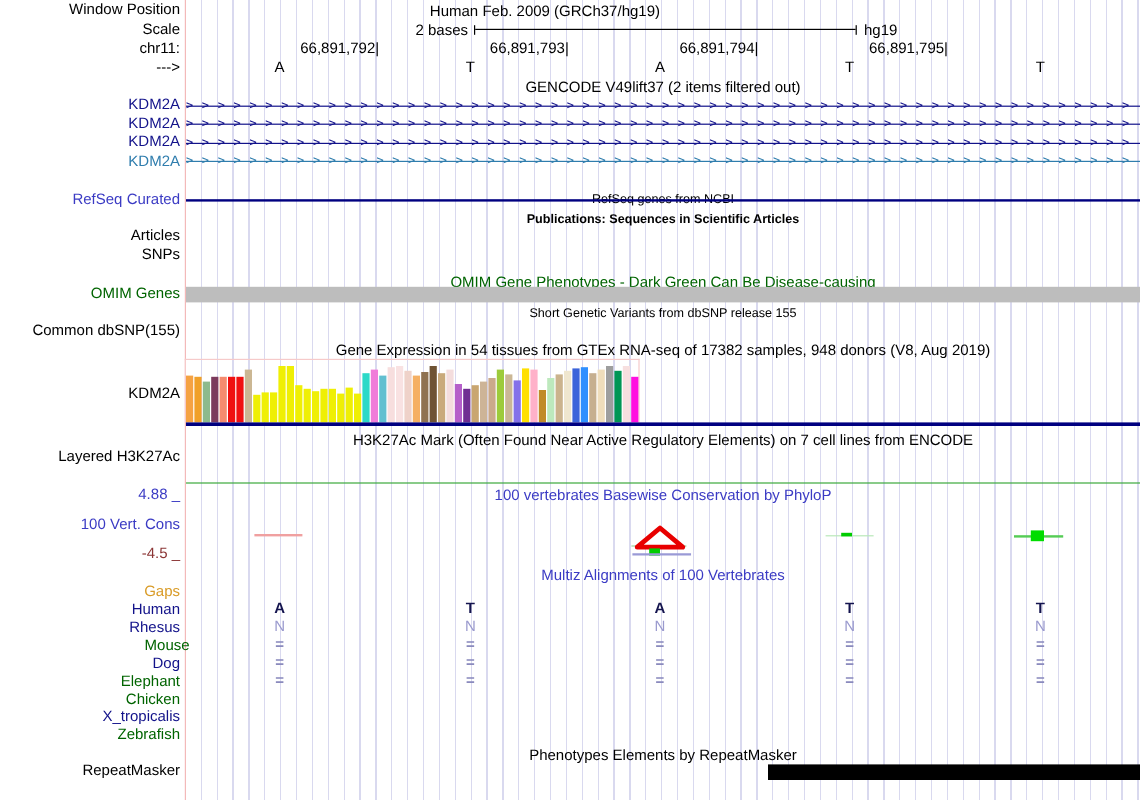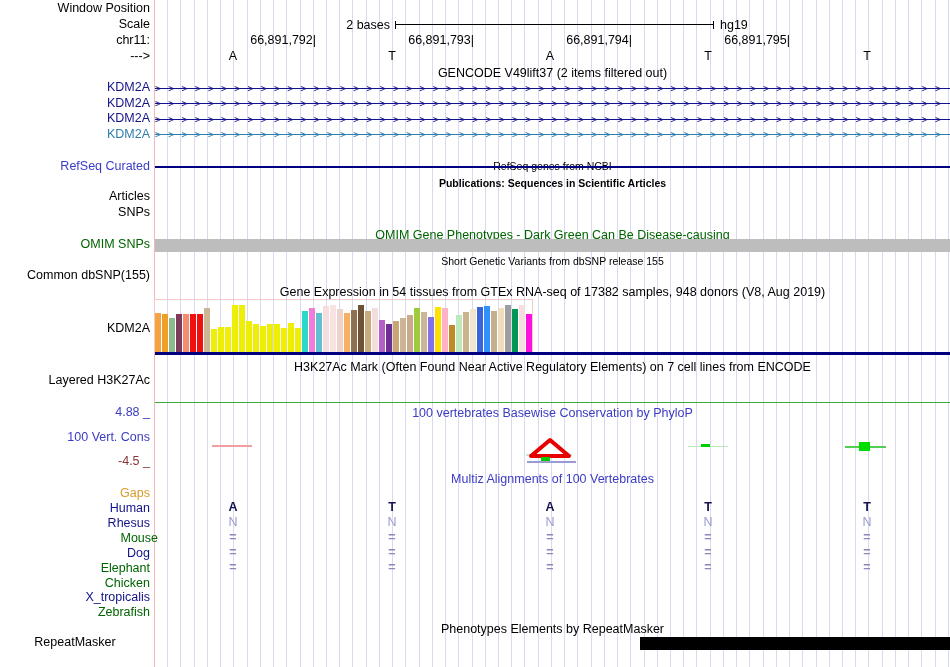--- a/index.html
+++ b/index.html
@@ -34,20 +34,21 @@
   .mz-eq{color:#8a8abd;font-weight:bold;}
   .cons-mark{position:absolute;}
 </style>
 </head>
 <body>
 
 <div id="screen">
   <div class="gridlines"></div>
   <div class="pinkline"></div>
 
+  <div style="position:absolute;left:250px;top:2px;width:300px;text-align:right;white-space:nowrap;">Human Feb. 2009 (GRCh37/hg19)</div>
 
   <div style="position:absolute;left:240px;top:18px;width:150px;text-align:right;">2 bases</div>
   <div class="scalebar">
       <div class="mid"></div>
     </div>
   <div style="position:absolute;left:720px;top:18px;">hg19</div>
 
   <div id="ruler">
       <div class="coord" style="left: 186px; top: 34px;">66,891,792|</div>
       <div class="coord" style="left: 344px; top: 34px;">66,891,793|</div>
@@ -65,37 +66,37 @@
       <div class="left-label" style="top: 18px; color: rgb(0, 0, 0);">Scale</div>
       <div class="left-label" style="top: 34px; color: rgb(0, 0, 0);">chr11:</div>
       <div class="left-label" style="top: 50px; color: rgb(0, 0, 0);">---&gt;</div>
       <div class="left-label" style="top: 81px; color: rgb(18, 18, 138);">KDM2A</div>
       <div class="left-label" style="top: 97px; color: rgb(18, 18, 138);">KDM2A</div>
       <div class="left-label" style="top: 112px; color: rgb(18, 18, 138);">KDM2A</div>
       <div class="left-label" style="top: 128px; color: rgb(47, 125, 173);">KDM2A</div>
       <div class="left-label" style="top: 160px; color: rgb(59, 59, 196);">RefSeq Curated</div>
       <div class="left-label" style="top: 190px; color: rgb(0, 0, 0);">Articles</div>
       <div class="left-label" style="top: 206px; color: rgb(0, 0, 0);">SNPs</div>
-      <div class="left-label" style="top: 238px; color: rgb(0, 100, 0);">OMIM SNPs</div>
+      <div class="left-label" style="top: 238px; color: rgb(0, 100, 0);">OMIM Genes</div>
       <div class="left-label" style="top: 269px; color: rgb(0, 0, 0);">Common dbSNP(155)</div>
       <div class="left-label" style="top: 322px; color: rgb(0, 0, 0);">KDM2A</div>
       <div class="left-label" style="top: 374px; color: rgb(0, 0, 0);">Layered H3K27Ac</div>
       <div class="left-label" style="top: 406px; color: rgb(59, 59, 196);">4.88 _</div>
       <div class="left-label" style="top: 431px; color: rgb(59, 59, 196);">100 Vert. Cons</div>
       <div class="left-label" style="top: 455px; color: rgb(139, 53, 53);">-4.5 _</div>
       <div class="left-label" style="top: 487px; color: rgb(217, 155, 38);">Gaps</div>
       <div class="left-label" style="top: 502px; color: rgb(18, 18, 138);">Human</div>
       <div class="left-label" style="top: 517px; color: rgb(18, 18, 138);">Rhesus</div>
       <div class="left-label" style="top: 532px; color: rgb(0, 100, 0); padding-left: 8px;">Mouse</div>
       <div class="left-label" style="top: 547px; color: rgb(18, 18, 138);">Dog</div>
       <div class="left-label" style="top: 562px; color: rgb(0, 100, 0);">Elephant</div>
       <div class="left-label" style="top: 577px; color: rgb(0, 100, 0);">Chicken</div>
       <div class="left-label" style="top: 591px; color: rgb(18, 18, 138);">X_tropicalis</div>
       <div class="left-label" style="top: 606px; color: rgb(0, 100, 0);">Zebrafish</div>
-      <div class="left-label" style="top: 636px; color: rgb(0, 0, 0); text-align: center;">RepeatMasker</div>
+      <div class="left-label" style="top: 636px; color: rgb(0, 0, 0);">RepeatMasker</div>
     </div>
   <div id="titles">
       <div class="center-title" style="top: 67px; color: rgb(0, 0, 0);">GENCODE V49lift37 (2 items filtered out)</div>
       <div class="center-title small" style="top: 160px; color: rgb(0, 0, 0);">RefSeq genes from NCBI</div>
       <div class="center-title small" style="top: 177px; color: rgb(0, 0, 0); font-weight: bold;">Publications: Sequences in Scientific Articles</div>
       <div class="center-title" style="top: 229px; color: rgb(0, 100, 0);">OMIM Gene Phenotypes - Dark Green Can Be Disease-causing</div>
       <div class="center-title small" style="top: 255px; color: rgb(0, 0, 0);">Short Genetic Variants from dbSNP release 155</div>
       <div class="center-title" style="top: 286px; color: rgb(0, 0, 0);">Gene Expression in 54 tissues from GTEx RNA-seq of 17382 samples, 948 donors (V8, Aug 2019)</div>
       <div class="center-title" style="top: 361px; color: rgb(0, 0, 0); text-align: center;">H3K27Ac Mark (Often Found Near Active Regulatory Elements) on 7 cell lines from ENCODE</div>
       <div class="center-title" style="top: 407px; color: rgb(59, 59, 196);">100 vertebrates Basewise Conservation by PhyloP</div>

